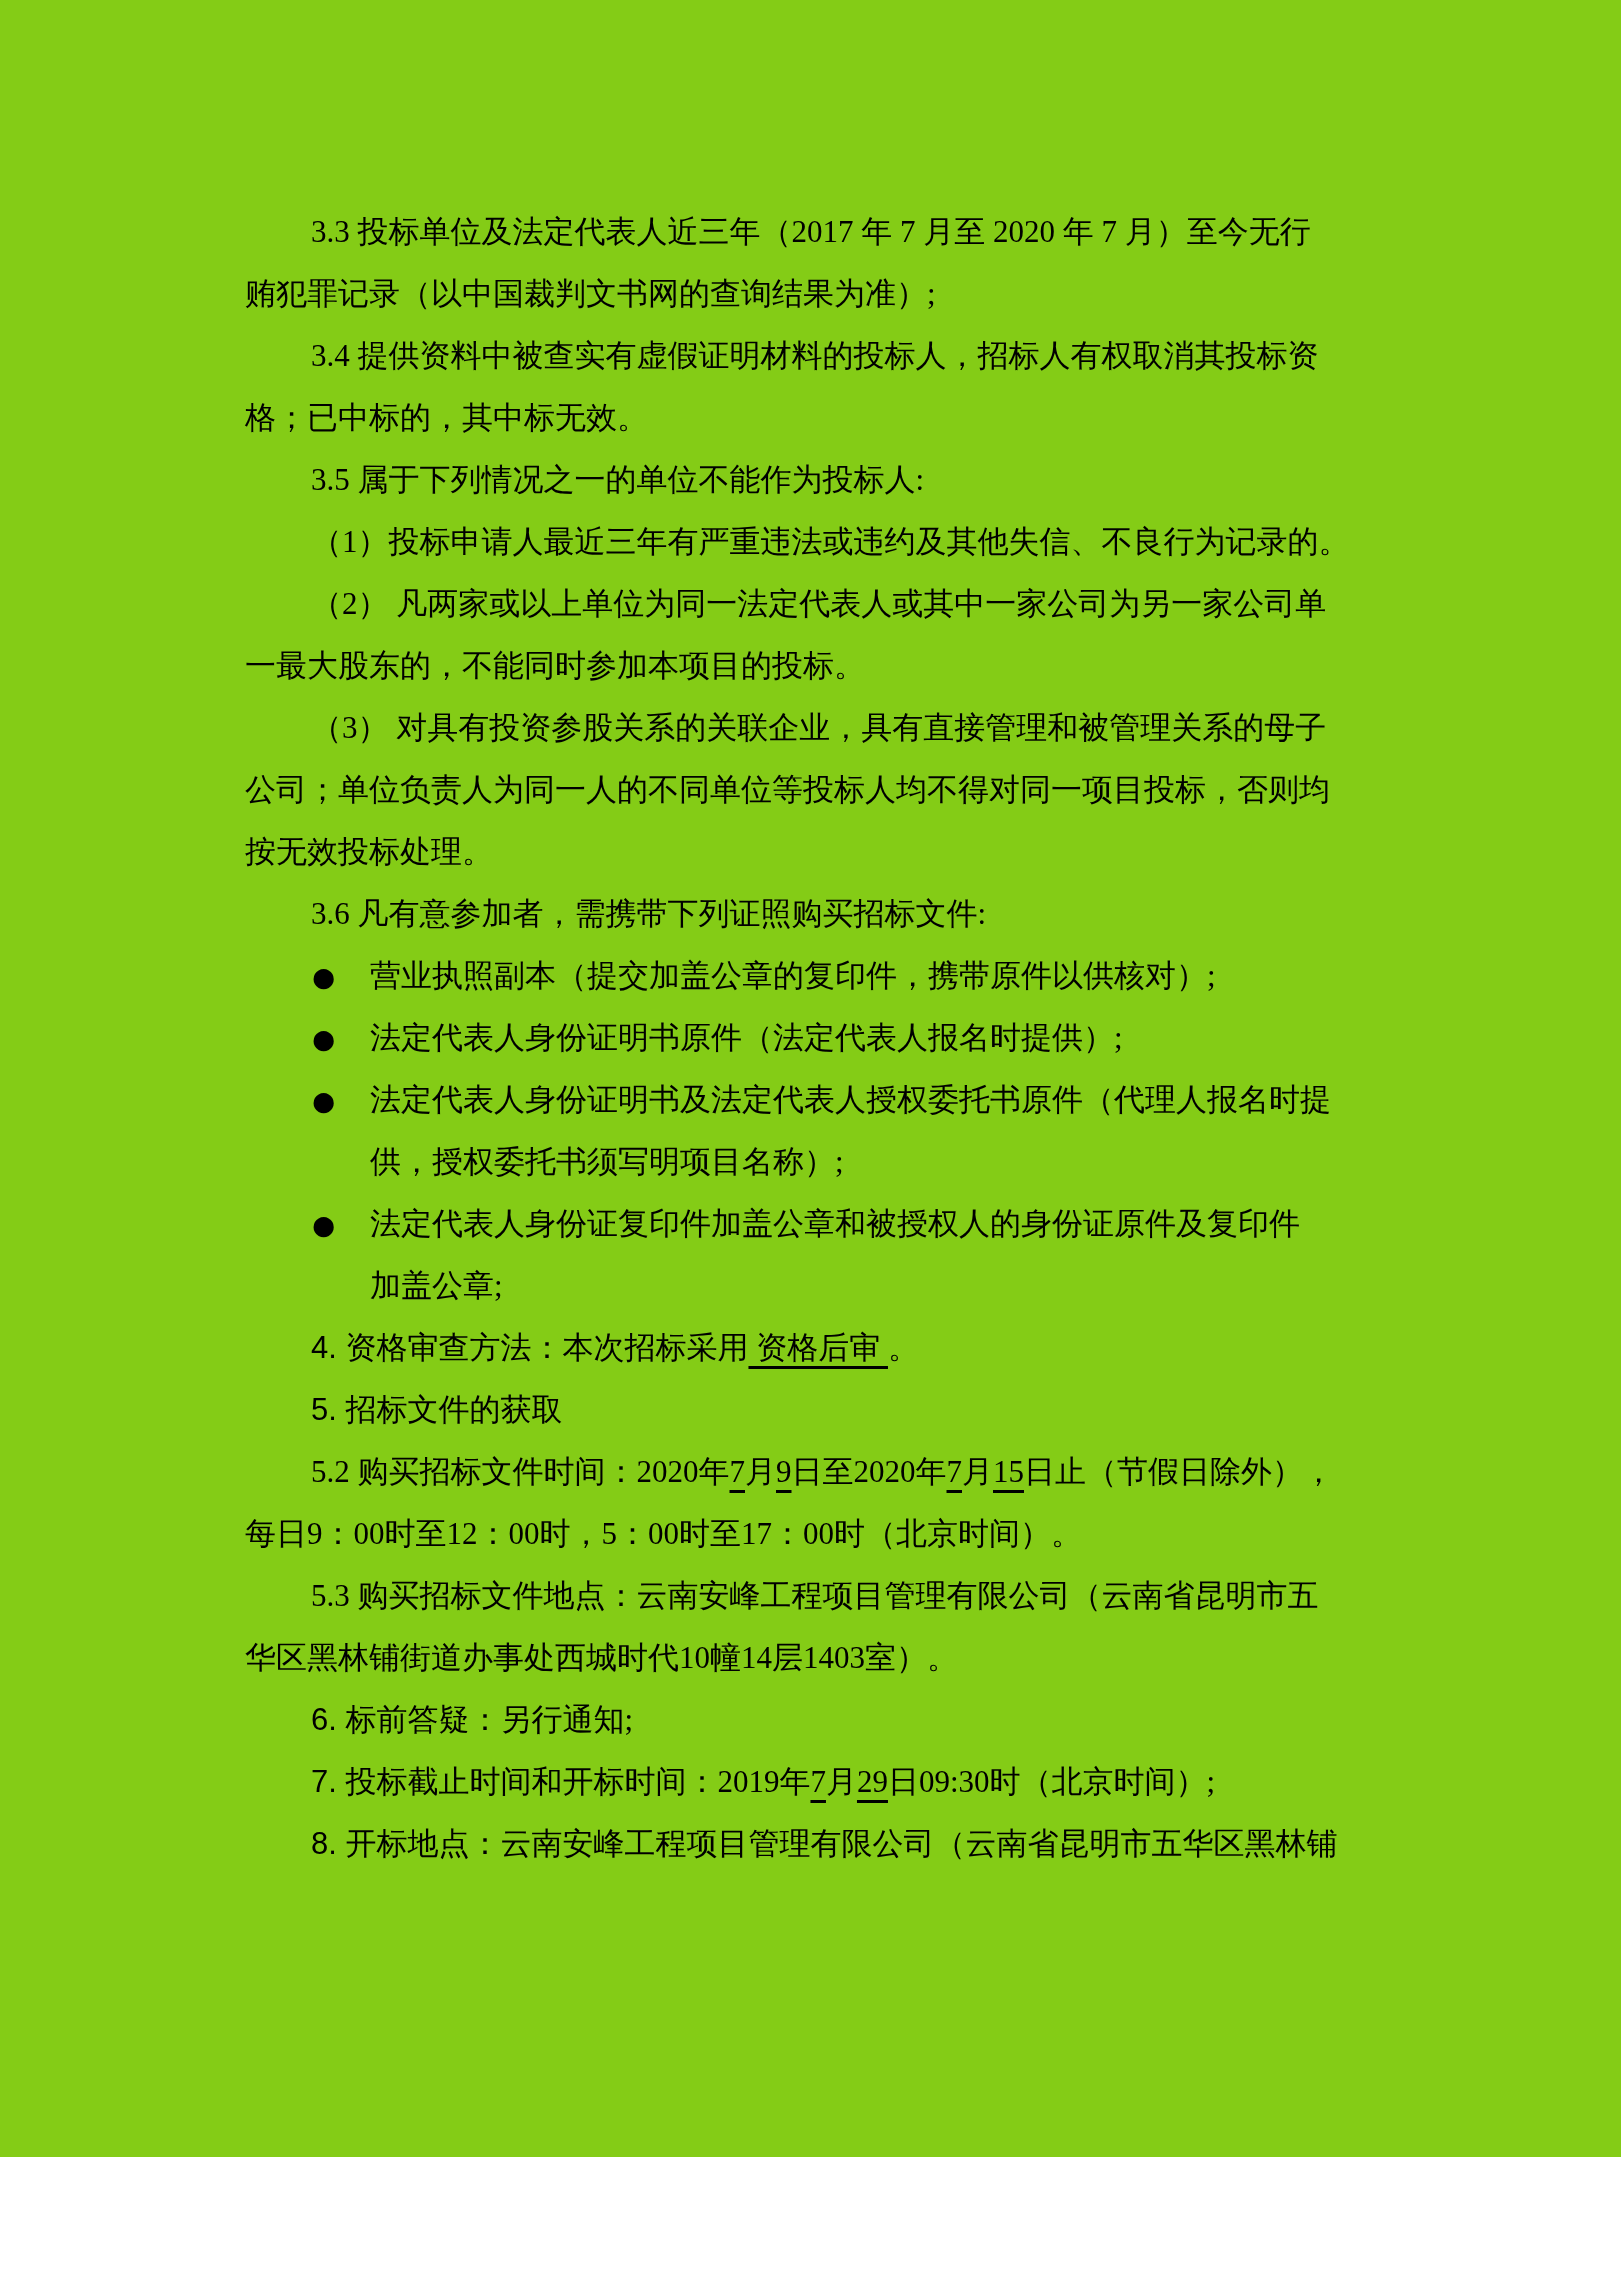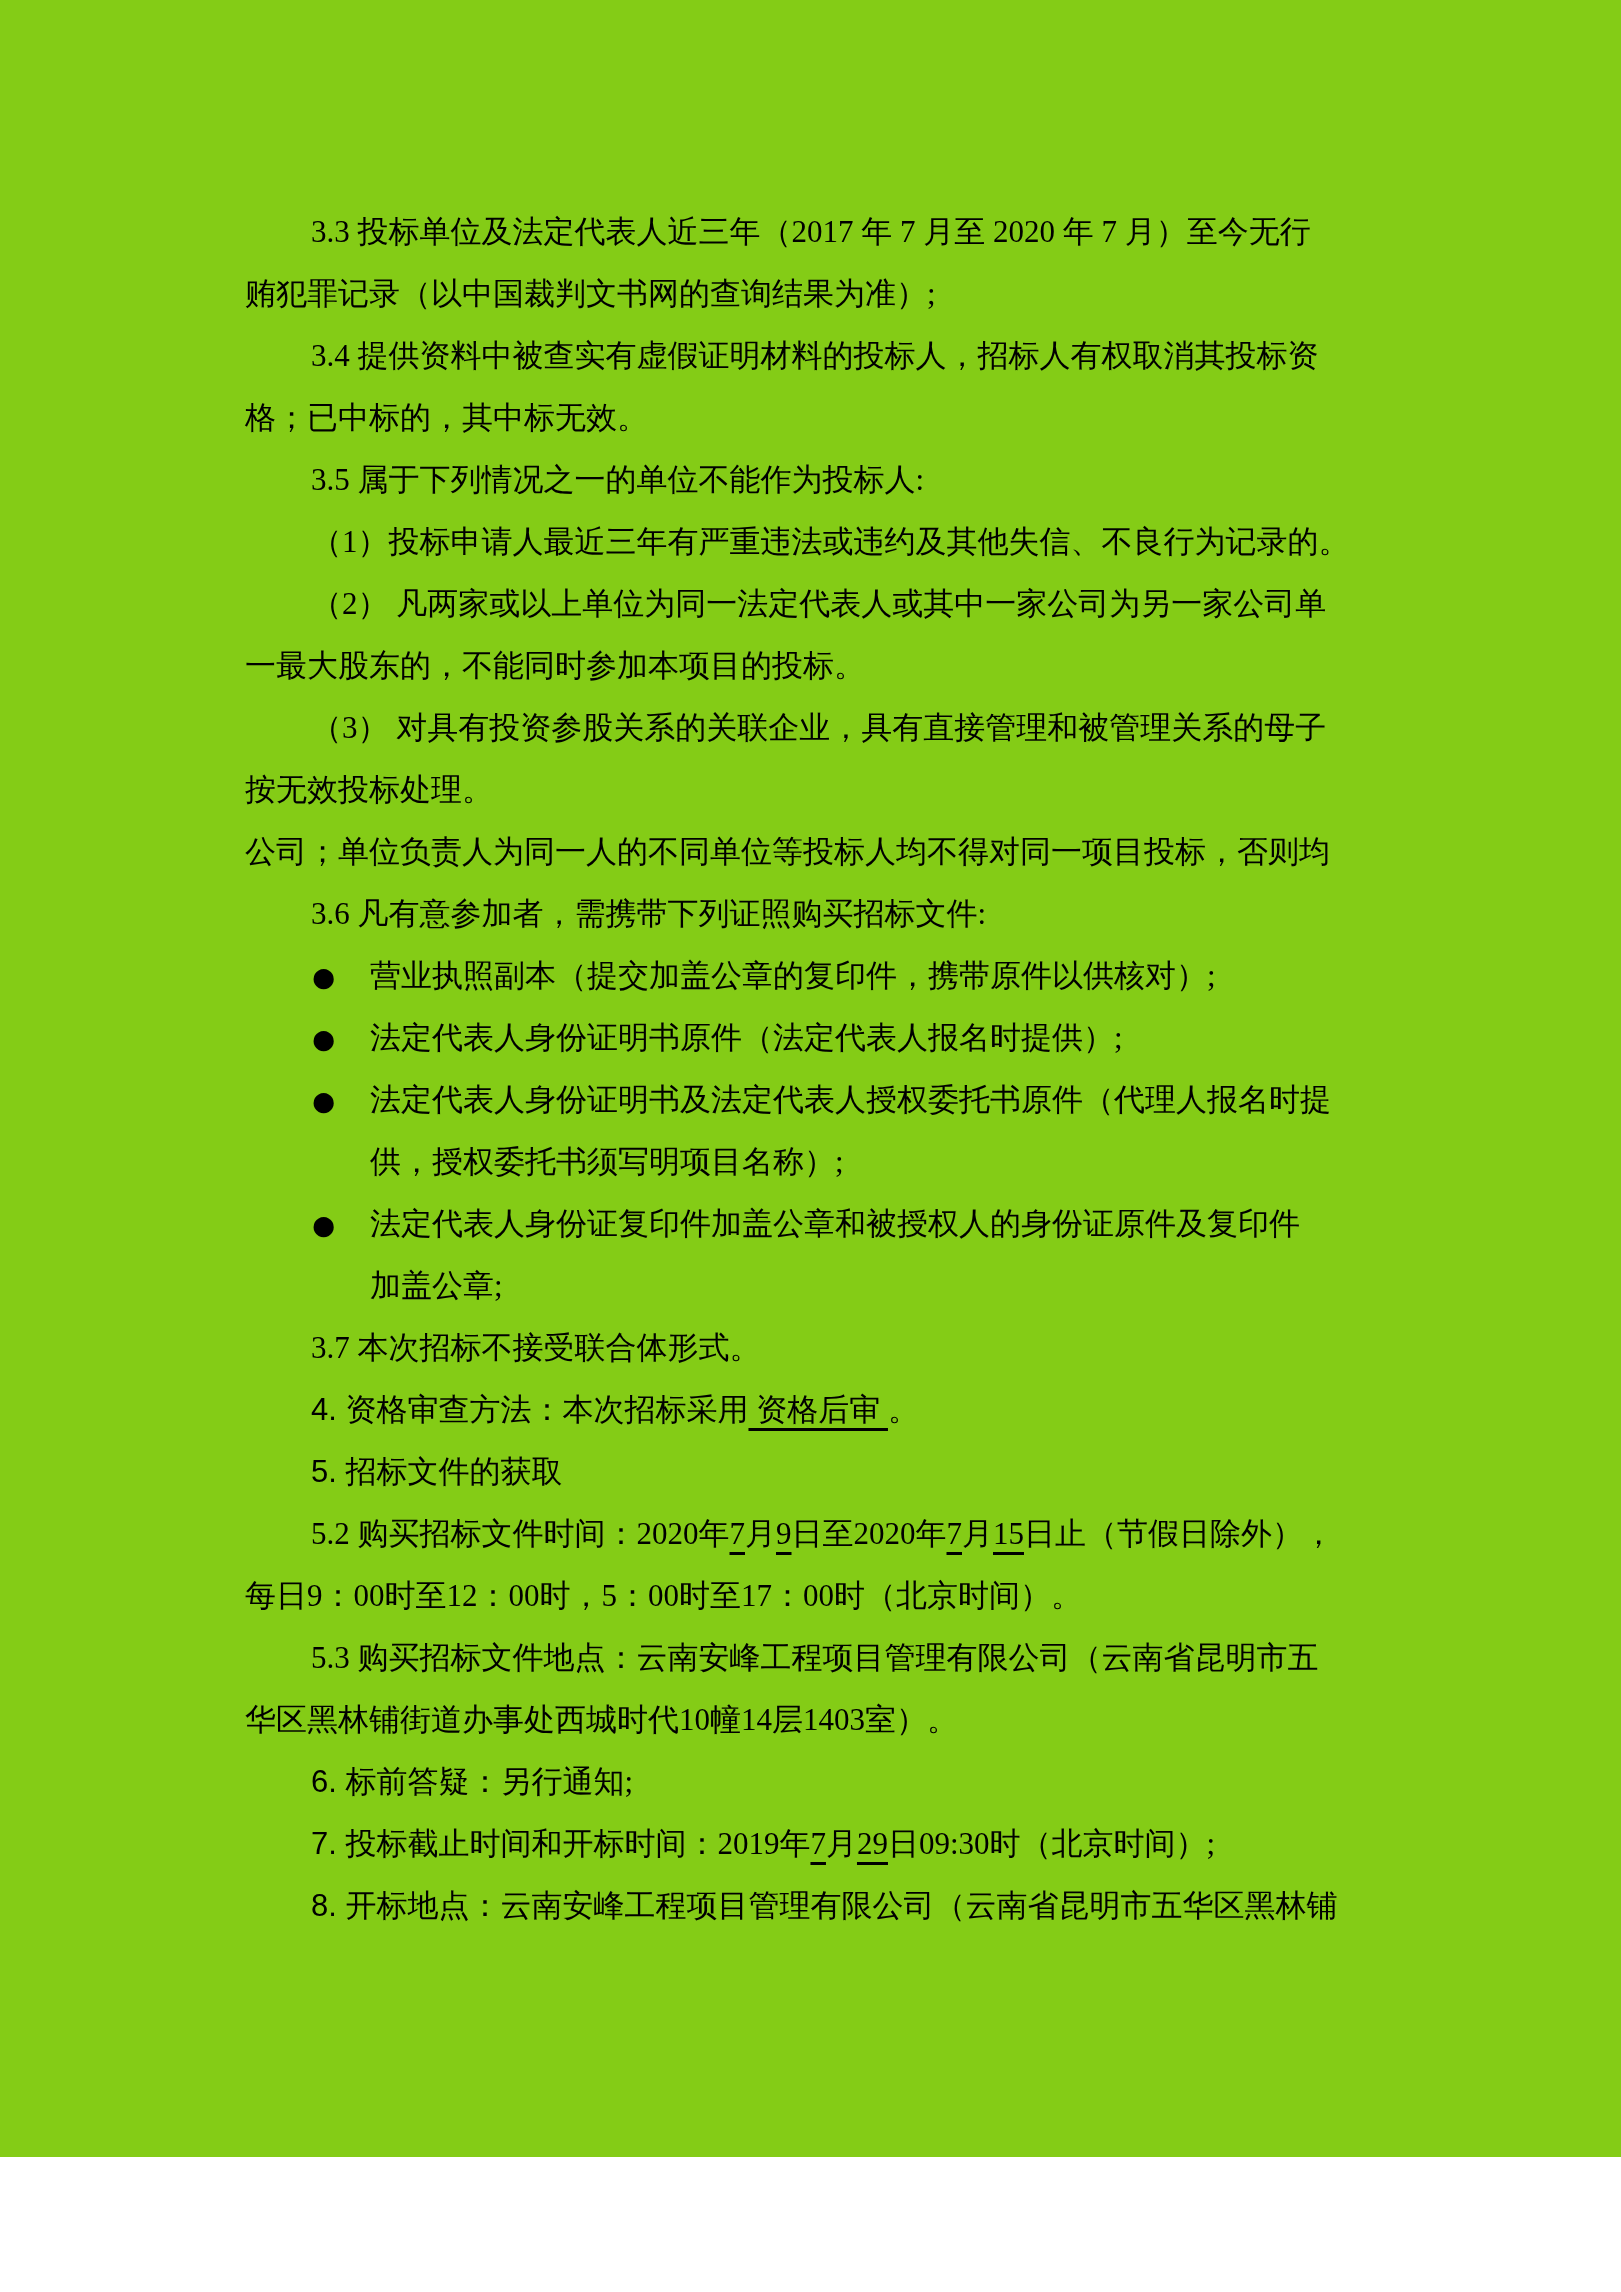--- a/index.html
+++ b/index.html
@@ -42,33 +42,32 @@
     <div class="line">格；已中标的，其中标无效。</div>
 
     <div class="line fl">3.5 属于下列情况之一的单位不能作为投标人:</div>
 
     <div class="line fl">（1）投标申请人最近三年有严重违法或违约及其他失信、不良行为记录的。</div>
 
     <div class="line fl">（2） 凡两家或以上单位为同一法定代表人或其中一家公司为另一家公司单</div>
     <div class="line">一最大股东的，不能同时参加本项目的投标。</div>
 
     <div class="line fl">（3） 对具有投资参股关系的关联企业，具有直接管理和被管理关系的母子</div>
+    <div class="line">公司；单位负责人为同一人的不同单位等投标人均不得对同一项目投标，否则均</div>
     <div class="line">按无效投标处理。</div>
-    <div class="line">公司；单位负责人为同一人的不同单位等投标人均不得对同一项目投标，否则均</div>
 
     <div class="line fl">3.6 凡有意参加者，需携带下列证照购买招标文件:</div>
 
     <div class="line bf"><span class="marker">●</span><span>营业执照副本（提交加盖公章的复印件，携带原件以供核对）;</span></div>
     <div class="line bf"><span class="marker">●</span><span>法定代表人身份证明书原件（法定代表人报名时提供）;</span></div>
     <div class="line bf"><span class="marker">●</span><span>法定代表人身份证明书及法定代表人授权委托书原件（代理人报名时提</span></div>
     <div class="line bc">供，授权委托书须写明项目名称）;</div>
     <div class="line bf"><span class="marker">●</span><span>法定代表人身份证复印件加盖公章和被授权人的身份证原件及复印件</span></div>
     <div class="line bc">加盖公章;</div>
 
-    <div class="line fl">3.7 本次招标不接受联合体形式。</div>
 
     <div class="line fl"><span class="b">4. 资格审查方法：</span><span>本次招标采用</span><span class="u"> 资格后审 </span><span>。</span></div>
 
     <div class="line fl"><span class="b">5. 招标文件的获取</span></div>
 
 
     <div class="line fl"><span>5.2 购买招标文件时间：2020年</span><span class="u">7</span><span>月</span><span class="u">9</span><span>日至2020年</span><span class="u">7</span><span>月</span><span class="u">15</span><span>日止（节假日除外），</span></div>
     <div class="line">每日9：00时至12：00时，5：00时至17：00时（北京时间）。</div>
 
     <div class="line fl">5.3 购买招标文件地点：云南安峰工程项目管理有限公司（云南省昆明市五</div>

